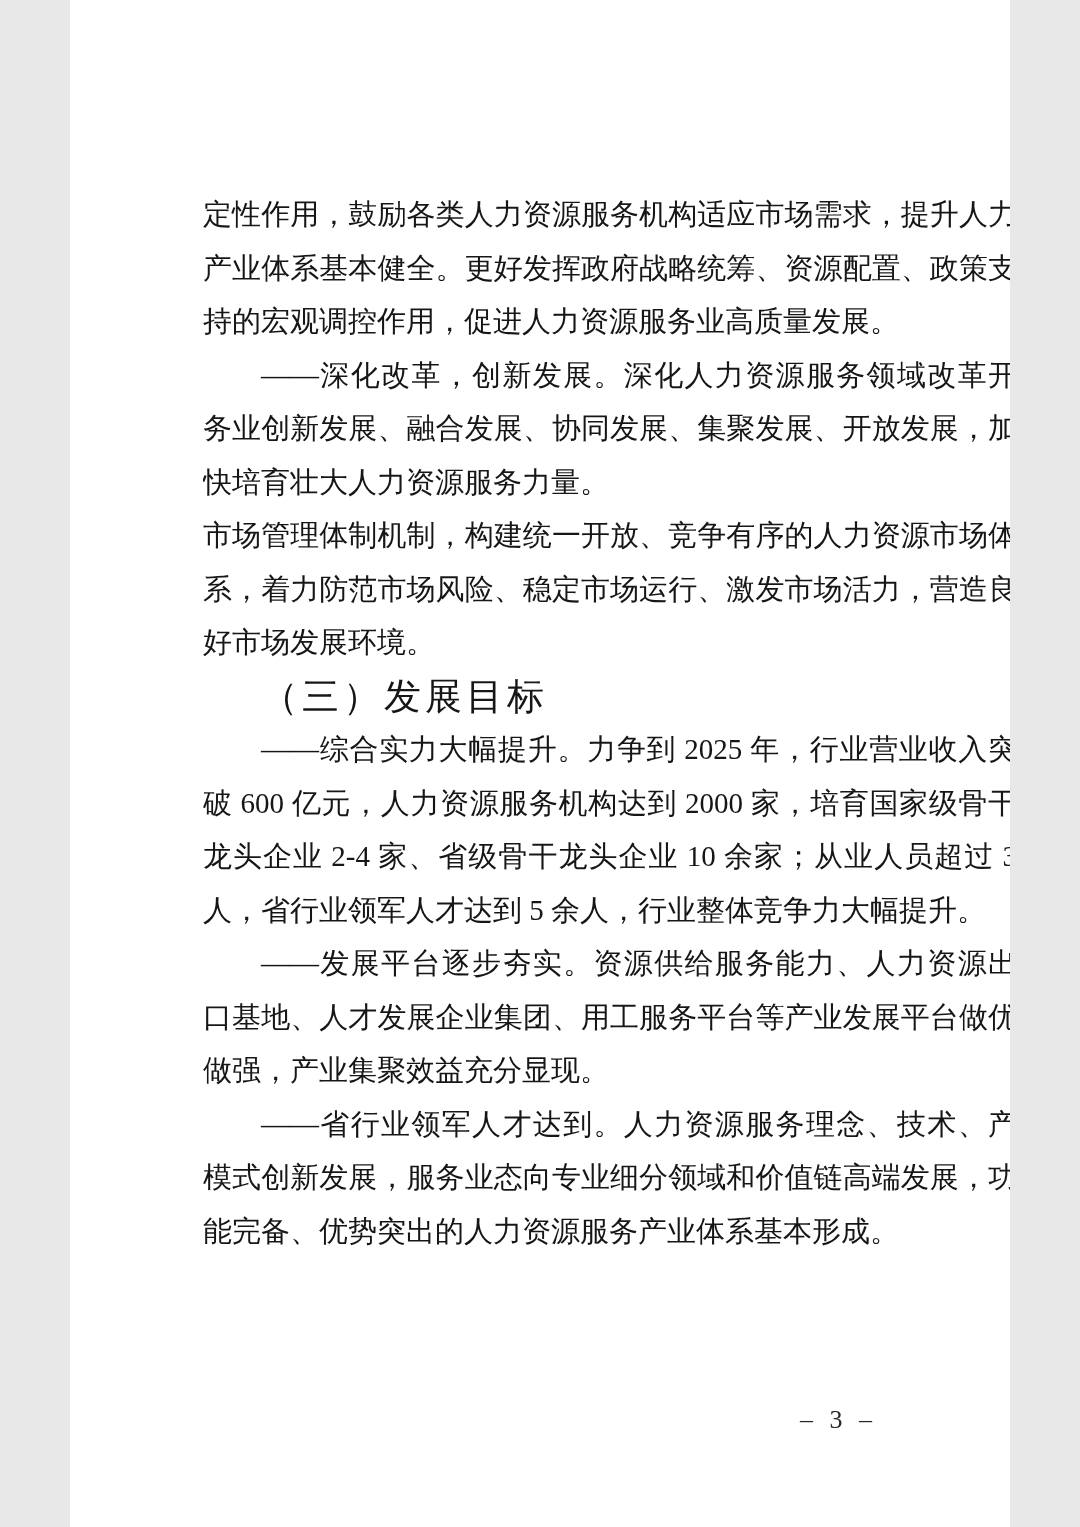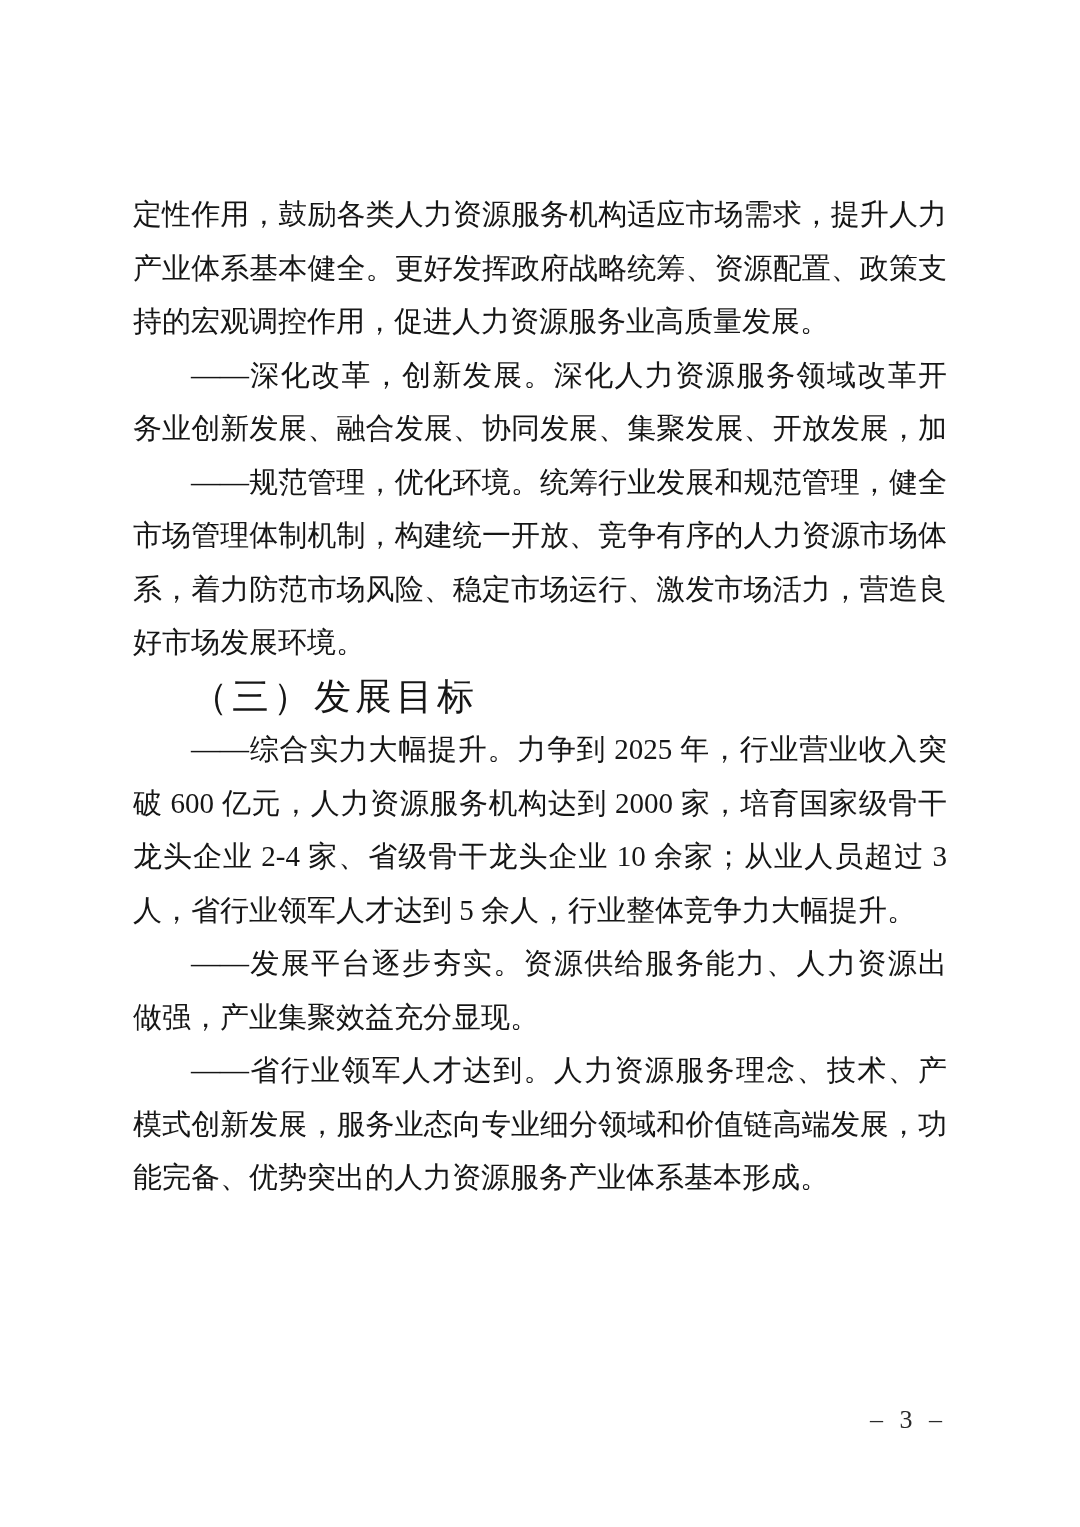--- a/index.html
+++ b/index.html
@@ -2,21 +2,21 @@
 <html><head>
 <meta charset="utf-8">
 <style>
   html, body {
     margin: 0;
     padding: 0;
     background: #e8e8e8;
   }
   .page {
     position: relative;
-    width: 1080px;
+    width: 940px;
     height: 1527px;
     margin: 0 auto;
     background: #ffffff;
     font-family: "Liberation Serif", "DejaVu Serif", serif;
     color: #161616;
     overflow: hidden;
   }
   .text-block {
     position: absolute;
     left: 133px;
@@ -67,38 +67,39 @@
 <div class="page">
   <main class="text-block" id="body-root">
       <p class="para">
         <span class="line fill">定性作用，鼓励各类人力资源服务机构适应市场需求，提升人力</span>
         <span class="line fill">产业体系基本健全。更好发挥政府战略统筹、资源配置、政策支</span>
         <span class="line">持的宏观调控作用，促进人力资源服务业高质量发展。</span>
       </p>
       <p class="para">
         <span class="line fill indent">——深化改革，创新发展。深化人力资源服务领域改革开放，</span>
         <span class="line fill">务业创新发展、融合发展、协同发展、集聚发展、开放发展，加</span>
+        <span class="line">快培育壮大人力资源服务力量。</span>
       </p>
       <p class="para">
-        <span class="line fill indent">——规范管理，优化环境。统筹行业发展和规范管理，健全</span>
         <span class="line fill">市场管理体制机制，构建统一开放、竞争有序的人力资源市场体</span>
         <span class="line fill">系，着力防范市场风险、稳定市场运行、激发市场活力，营造良</span>
         <span class="line">好市场发展环境。</span>
       </p>
       <p class="para">
         <span class="line indent heading">（三）发展目标</span>
       </p>
       <p class="para">
         <span class="line fill indent">——综合实力大幅提升。力争到 2025 年，行业营业收入突</span>
         <span class="line fill">破 600 亿元，人力资源服务机构达到 2000 家，培育国家级骨干</span>
         <span class="line fill">龙头企业 2-4 家、省级骨干龙头企业 10 余家；从业人员超过 3 万</span>
         <span class="line">人，省行业领军人才达到 5 余人，行业整体竞争力大幅提升。</span>
       </p>
       <p class="para">
         <span class="line fill indent">——发展平台逐步夯实。资源供给服务能力、人力资源出</span>
+        <span class="line fill">口基地、人才发展企业集团、用工服务平台等产业发展平台做优</span>
         <span class="line">做强，产业集聚效益充分显现。</span>
       </p>
       <p class="para">
         <span class="line fill indent">——省行业领军人才达到。人力资源服务理念、技术、产品、</span>
         <span class="line fill">模式创新发展，服务业态向专业细分领域和价值链高端发展，功</span>
         <span class="line">能完备、优势突出的人力资源服务产业体系基本形成。</span>
       </p>
     </main>
   <footer class="page-footer">
     <span class="page-number">– 3 –</span>

